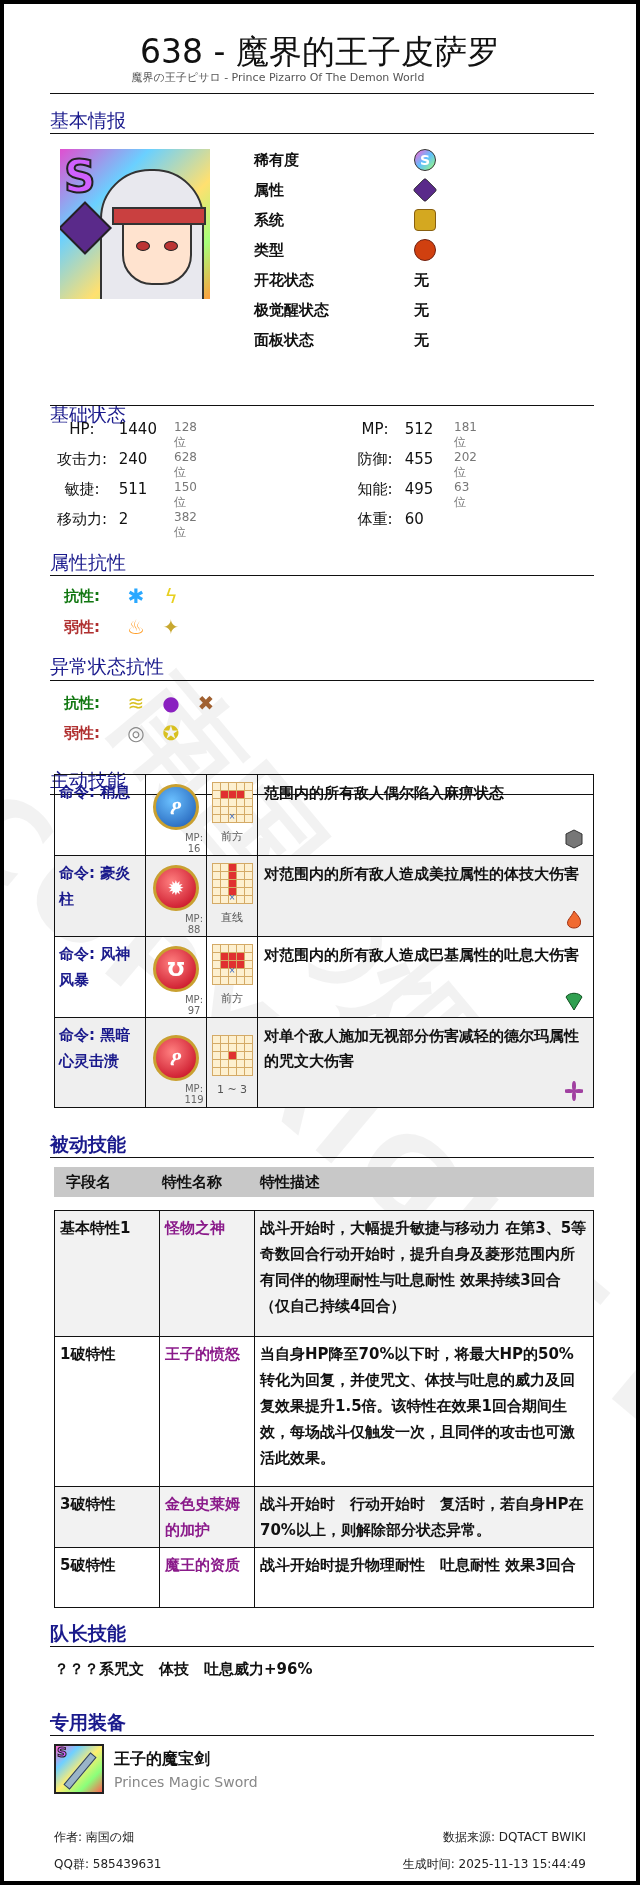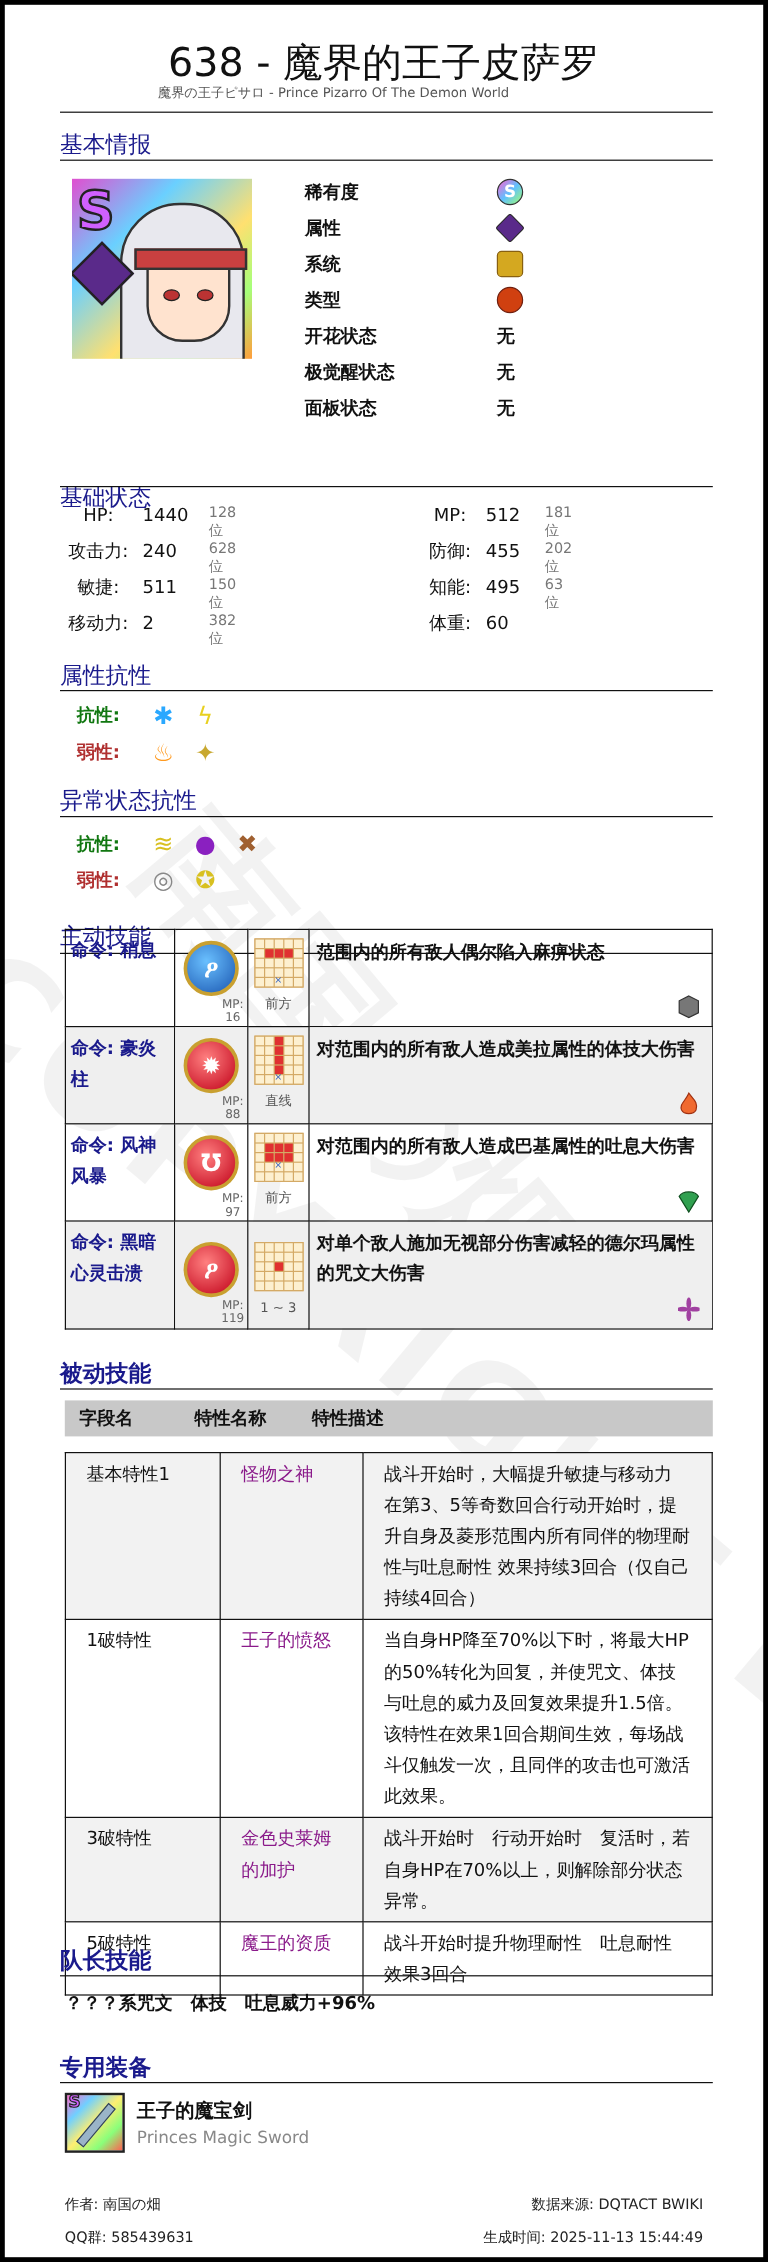--- a/index.html
+++ b/index.html
@@ -73,21 +73,21 @@
   .grid div.on { background: #e03030; }
   .grid div.self { background: #fdf0d0; position: relative; }
   .grid div.self::after { content:"×"; position:absolute; left:0; top:-3px; width:7px; font-size:8px; color:#3060c0; text-align:center; }
   .rng-lbl { font-size: 11px; color: #555; }
   .sk-desc { padding: 6px 6px; font-size: 15px; font-weight: bold; color: #111; line-height: 25px; position: relative; }
   .sk-elem { position: absolute; right: 10px; bottom: 6px; width: 18px; height: 20px; }
 
   .pass-head { position: absolute; left: 50px; top: 1163px; width: 540px; height: 30px; background: #c8c8c8; font-size: 15px; font-weight: bold; color: #111; }
   .pass-head span { position: absolute; top: 6px; }
   .passive { position: absolute; left: 50px; top: 1206px; width: 540px; }
-  .passive td { border: 1px solid #111; vertical-align: top; font-size: 15px; font-weight: normal; line-height: 26px; padding: 4px 17px; }
+  .passive td { border: 1px solid #111; vertical-align: top; font-size: 15px; font-weight: bold; line-height: 26px; padding: 4px 5px; }
   .passive tr:nth-child(odd) td { background: #f2f2f2; }
   .passive tr:nth-child(even) td { background: #fff; }
   .p-field { width: 94px; color: #111; }
   .p-name { width: 84px; color: #8a1a8a; }
   .p-desc { color: #111; }
 
   .leader { position: absolute; left: 50px; top: 1656px; font-size: 15px; font-weight: bold; color: #111; }
   .equip-icon { position: absolute; left: 50px; top: 1740px; width: 46px; height: 46px; border: 2px solid #222; background: linear-gradient(135deg,#ff6ad0,#70d0ff,#ffee70,#8aff7a,#ff6050); }
   .equip-icon .blade { position:absolute; left:20px; top:4px; width:6px; height:40px; background:#9ab4c8; transform:rotate(40deg); border:1px solid #345;}
   .equip-icon .s { position:absolute; left:1px; top:-2px; font-size:14px; font-weight:bold; color:#d060ff; -webkit-text-stroke:1px #222; }

